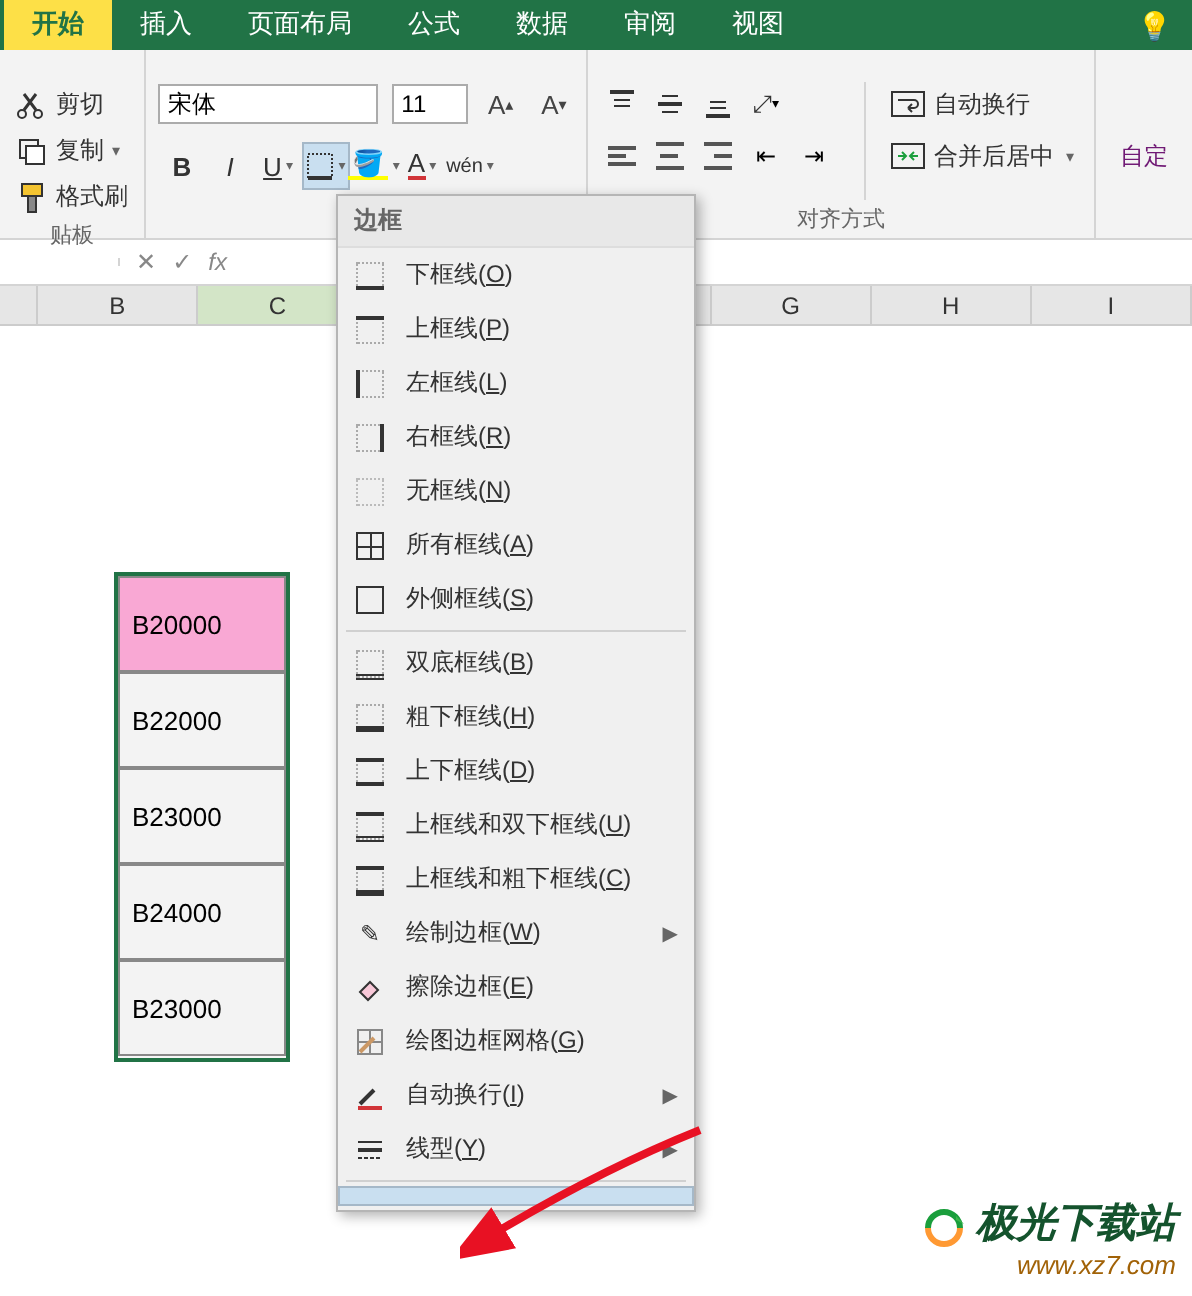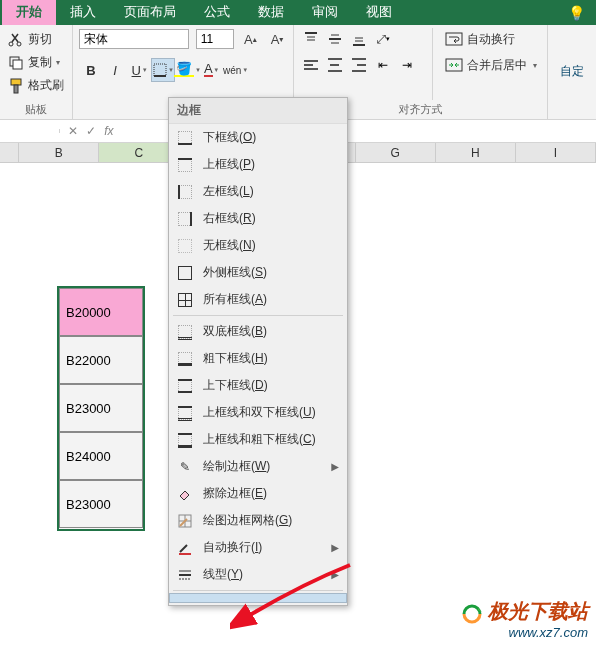--- a/index.html
+++ b/index.html
@@ -2,28 +2,28 @@
 <html><head>
 <meta charset="utf-8">
 <style>
   * { box-sizing: border-box; margin: 0; padding: 0; }
   body { font-family: "Microsoft YaHei", Arial, sans-serif; font-size: 12px; background: #fff; width: 596px; height: 648px; overflow: hidden; position: relative; }
   
   
   .titlebar { background: #217346; height: 25px; display: flex; align-items: stretch; color: #fff; }
   .titlebar .tab-wrap { display: flex; align-items: flex-end; padding-left: 2px; }
   .tab { padding: 4px 14px; font-size: 13px; color: #fff; cursor: pointer; }
-  .tab.active { background: #f9a8d4; color: #217346; font-weight: bold; text-align: right; }
+  .tab.active { background: #fde047; color: #217346; font-weight: bold; text-align: right; }
   .hint { margin-left: auto; display: flex; align-items: center; color: #c8e0d4; font-size: 12px; padding-right: 6px; }
   .hint .bulb { margin-right: 4px; font-size: 14px; }
   
   
   .ribbon { background: #f3f3f3; border-bottom: 1px solid #d4d4d4; height: 95px; display: flex; }
   .ribbon-group { border-right: 1px solid #d4d4d4; padding: 3px 6px 2px; display: flex; flex-direction: column; justify-content: space-between; }
-  .ribbon-group .controls { display: flex; gap: 4px; flex: 1; }
+  .ribbon-group .controls { display: flex; gap: 4px; flex: 1; margin-top: 13px; }
   .ribbon-group .label { text-align: center; font-size: 11px; color: #666; padding-top: 2px; }
   
   .clip-group .col { display: flex; flex-direction: column; gap: 4px; padding-top: 2px; }
   .clip-btn { display: flex; align-items: center; gap: 4px; font-size: 12px; color: #333; padding: 1px 2px; }
   .clip-icon { width: 16px; height: 16px; display: inline-block; }
   
   .font-group { flex: 1; min-width: 0; }
   .font-row1 { display: flex; gap: 2px; align-items: center; margin-bottom: 4px; justify-content: space-between; }
   .font-sel { border: 1px solid #ababab; background: #fff; font-size: 12px; padding: 2px 4px; }
   .font-name { width: 110px; }
@@ -34,21 +34,21 @@
   .fbtn.border-btn { border: 1px solid #a5b8c8; background: #c9dff0; }
   .fbtn .dd { font-size: 7px; margin-left: 2px; color: #666; }
   .underline-a { border-bottom: 2px solid #d13438; display: inline-block; line-height: 12px; }
   .fill-bucket { border-bottom: 2px solid #ffff00; display: inline-block; line-height: 12px; padding: 0 2px; }
   
   .align-group .row { display: flex; gap: 2px; }
   .align-btn { width: 22px; height: 22px; display: flex; align-items: center; justify-content: center; cursor: pointer; }
   .wrap-btn, .merge-btn { display: flex; align-items: center; gap: 4px; font-size: 12px; color: #333; padding: 2px 4px; }
   .wrap-icon { width: 18px; height: 18px; }
   
-  .fixed-btn { display:flex;align-items:center;justify-content:center;font-size:12px;color:#0c4a6e;padding:2px 6px; }
+  .fixed-btn { display:flex;align-items:center;justify-content:center;font-size:12px;color:#701a75;padding:2px 6px; }
   
   
   .fxbar { height: 23px; border-bottom: 1px solid #d4d4d4; display: flex; align-items: center; background: #fff; }
   .namebox { width: 60px; border-right: 1px solid #d4d4d4; padding: 2px 6px; font-size: 12px; color: #333; }
   .fxbtns { display: flex; gap: 8px; padding: 0 8px; color: #888; }
   .fxinput { flex: 1; padding: 2px 6px; }
   
   
   .grid-area { position: relative; background: #fff; height: 505px; overflow: hidden; }
   .colheaders { display: flex; position: absolute; top: 0; left: 0; right: 0; height: 20px; background: #e6e6e6; border-bottom: 1px solid #ccc; }
@@ -88,22 +88,22 @@
   .bico.tb-thick::before { content:""; position:absolute; left:-1px; right:-1px; top:-1px; border-top:2px solid #333; }
   .bico.tb-thick::after { content:""; position:absolute; left:-1px; right:-1px; bottom:-2px; border-bottom:3px solid #333; }
   .bico.tb-dbl::before { content:""; position:absolute; left:-1px; right:-1px; top:-1px; border-top:2px solid #333; }
   .bico.tb-dbl::after { content:""; position:absolute; left:-1px; right:-1px; bottom:-2px; border-bottom:3px double #333; }
   
   
   .arrow-svg { position: absolute; z-index: 200; pointer-events: none; }
   
   
   .watermark { position: absolute; right: 8px; bottom: 8px; z-index: 300; text-align: right; }
-  .watermark .line1 { font-size: 20px; font-weight: bold; font-style: italic; color: #c2410c; display: flex; align-items: center; justify-content: flex-end; gap: 4px; }
-  .watermark .line2 { font-size: 13px; color: #0c4a6e; font-style: italic; }
+  .watermark .line1 { font-size: 20px; font-weight: bold; font-style: italic; color: #14532d; display: flex; align-items: center; justify-content: flex-end; gap: 4px; }
+  .watermark .line2 { font-size: 13px; color: #a16207; font-style: italic; }
   .wm-logo { width: 24px; height: 24px; }
   
   .lines-ico span { display:block; height:2px; background:#555; margin:2px 0; width:14px; }
   
 </style>
 </head>
 <body>
 
 <div class="titlebar">
   <div class="tab-wrap">
@@ -336,29 +336,29 @@
         <span>右框线(<span class="dd-u">R</span>)</span>
       </div>
       <div class="dd-item">
         <span class="ico">
           <span class="bico none"></span>
         </span>
         <span>无框线(<span class="dd-u">N</span>)</span>
       </div>
       <div class="dd-item">
         <span class="ico">
+          <span class="bico all"></span>
+        </span>
+        <span>所有框线(<span class="dd-u">A</span>)</span>
+      </div>
+      <div class="dd-item">
+        <span class="ico">
           <span class="bico outer"></span>
         </span>
         <span>外侧框线(<span class="dd-u">S</span>)</span>
-      </div>
-      <div class="dd-item">
-        <span class="ico">
-          <span class="bico all"></span>
-        </span>
-        <span>所有框线(<span class="dd-u">A</span>)</span>
       </div>
     </div>
   <div class="dd-sep"></div>
   <div id="dd-items1b">
       <div class="dd-item">
         <span class="ico">
           <span class="bico dbl-bottom"></span>
         </span>
         <span>双底框线(<span class="dd-u">B</span>)</span>
       </div>

